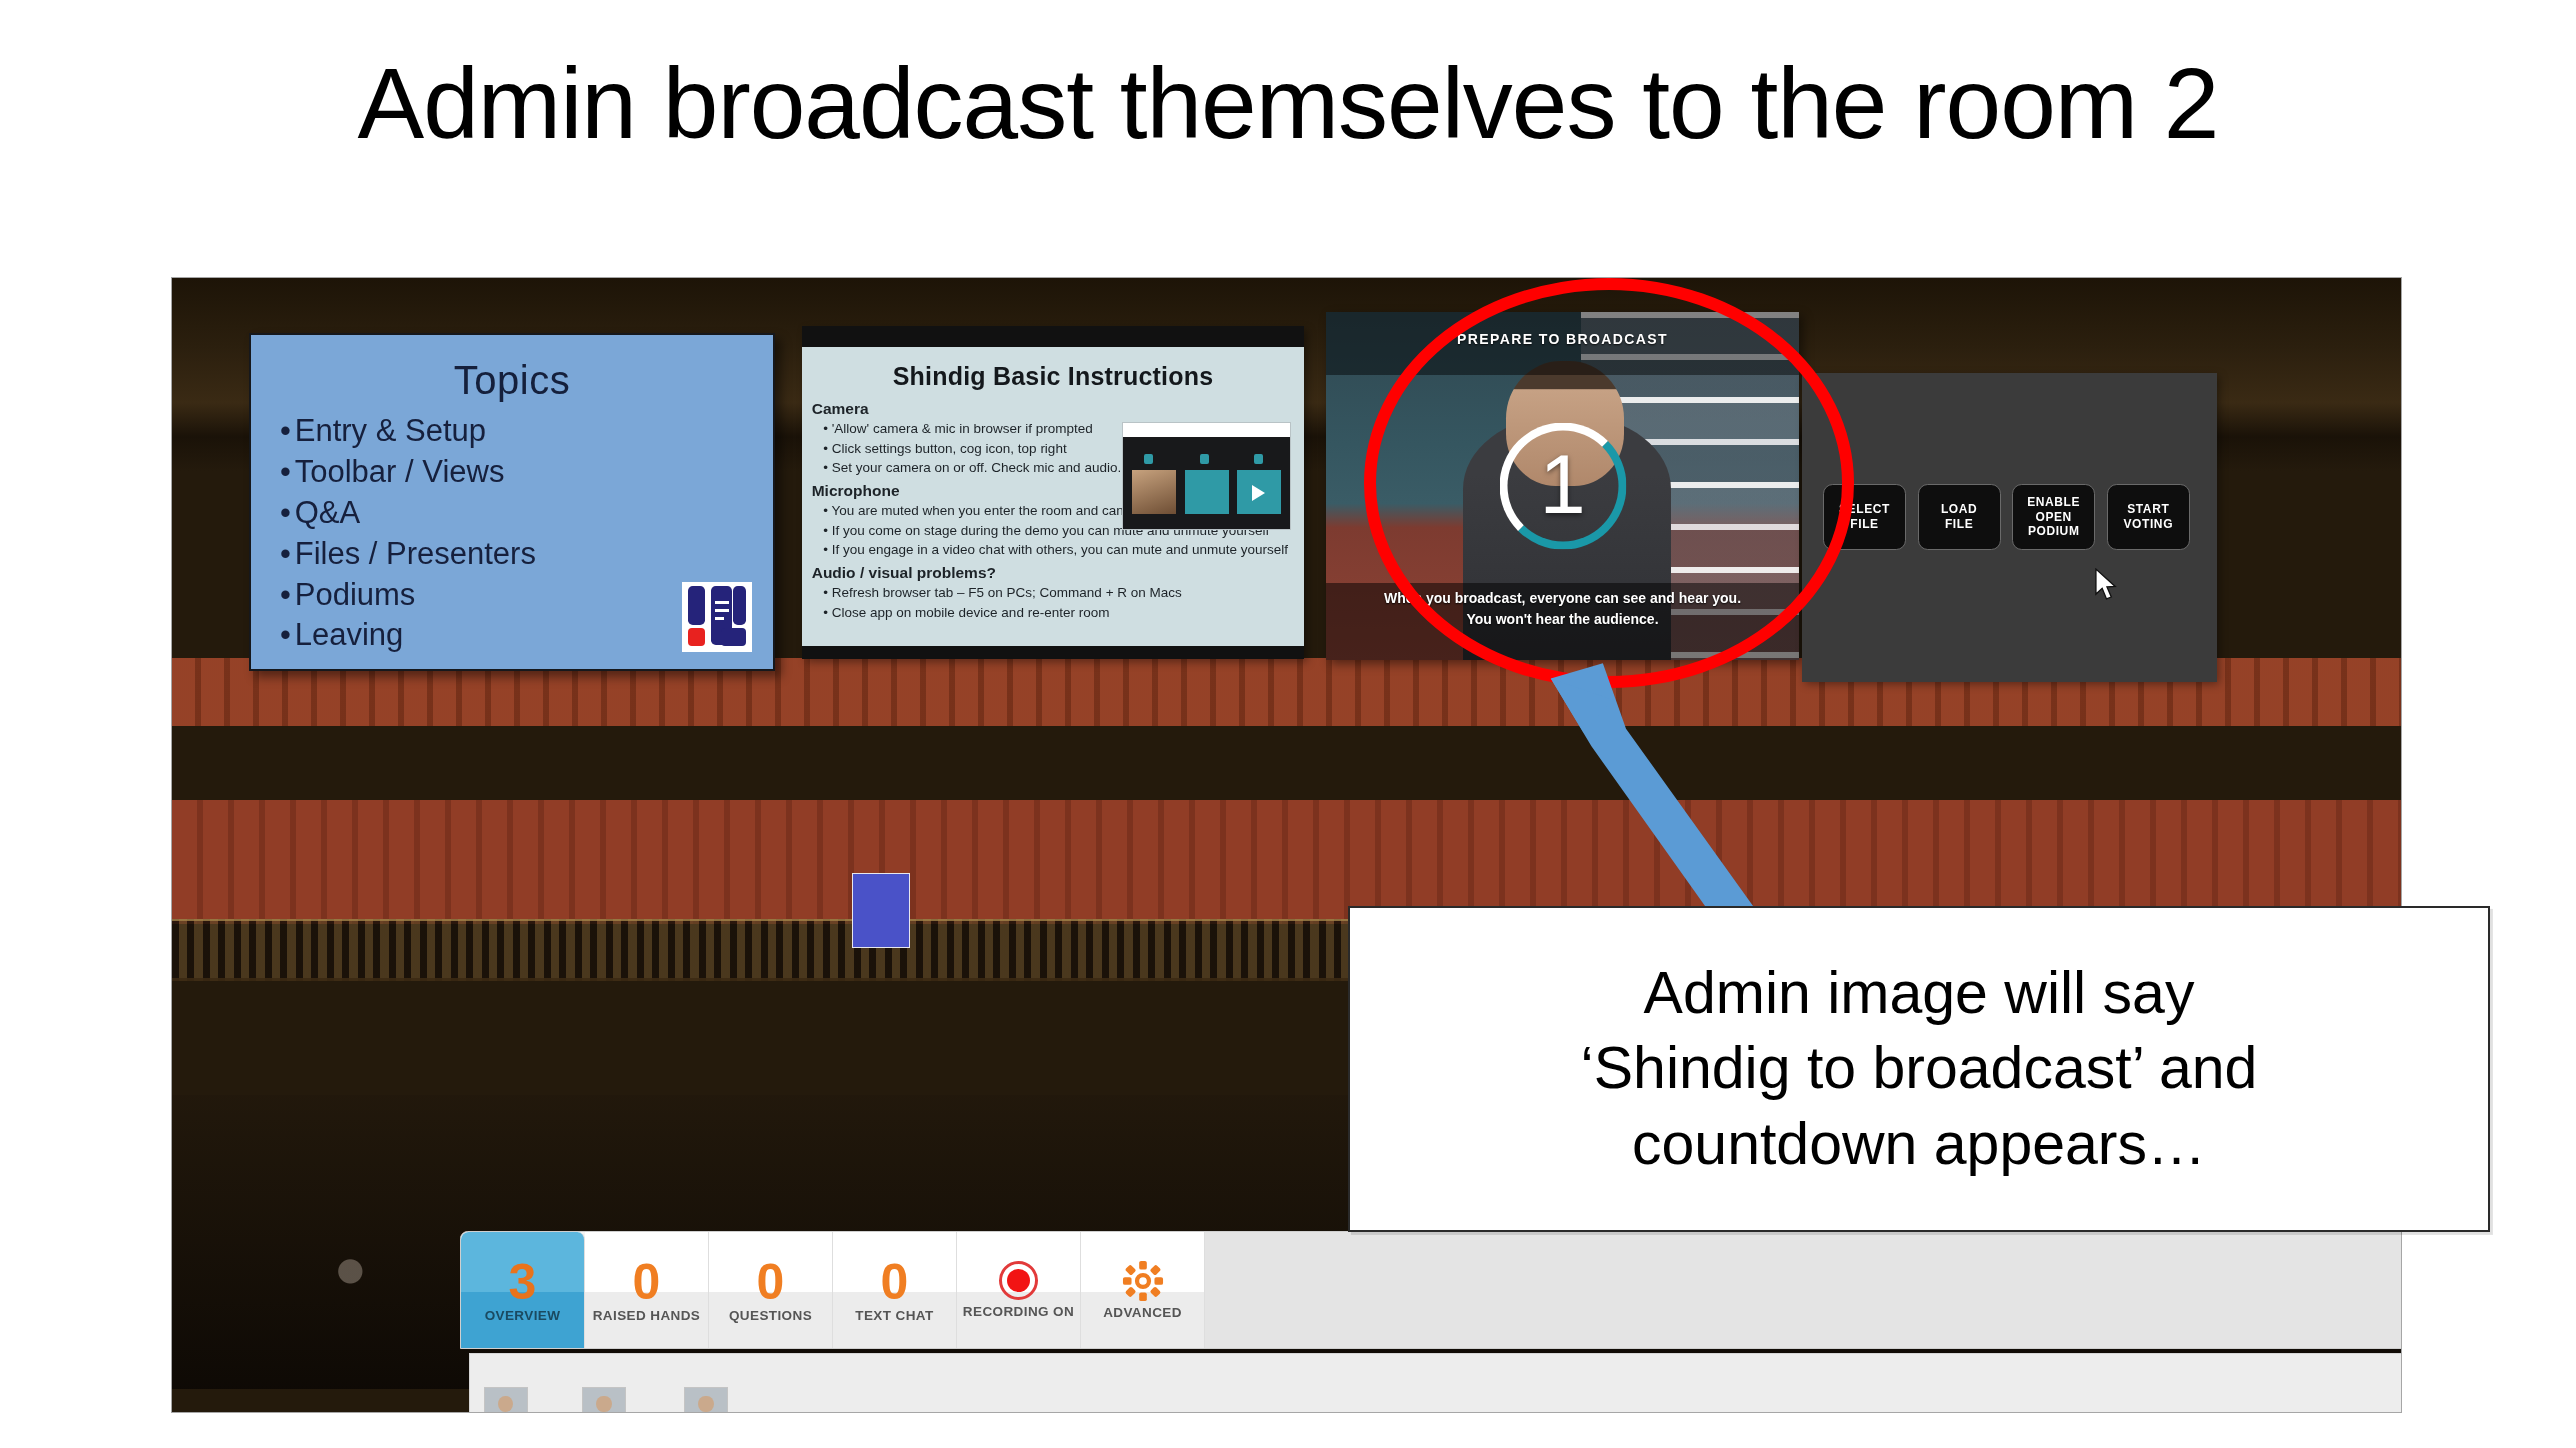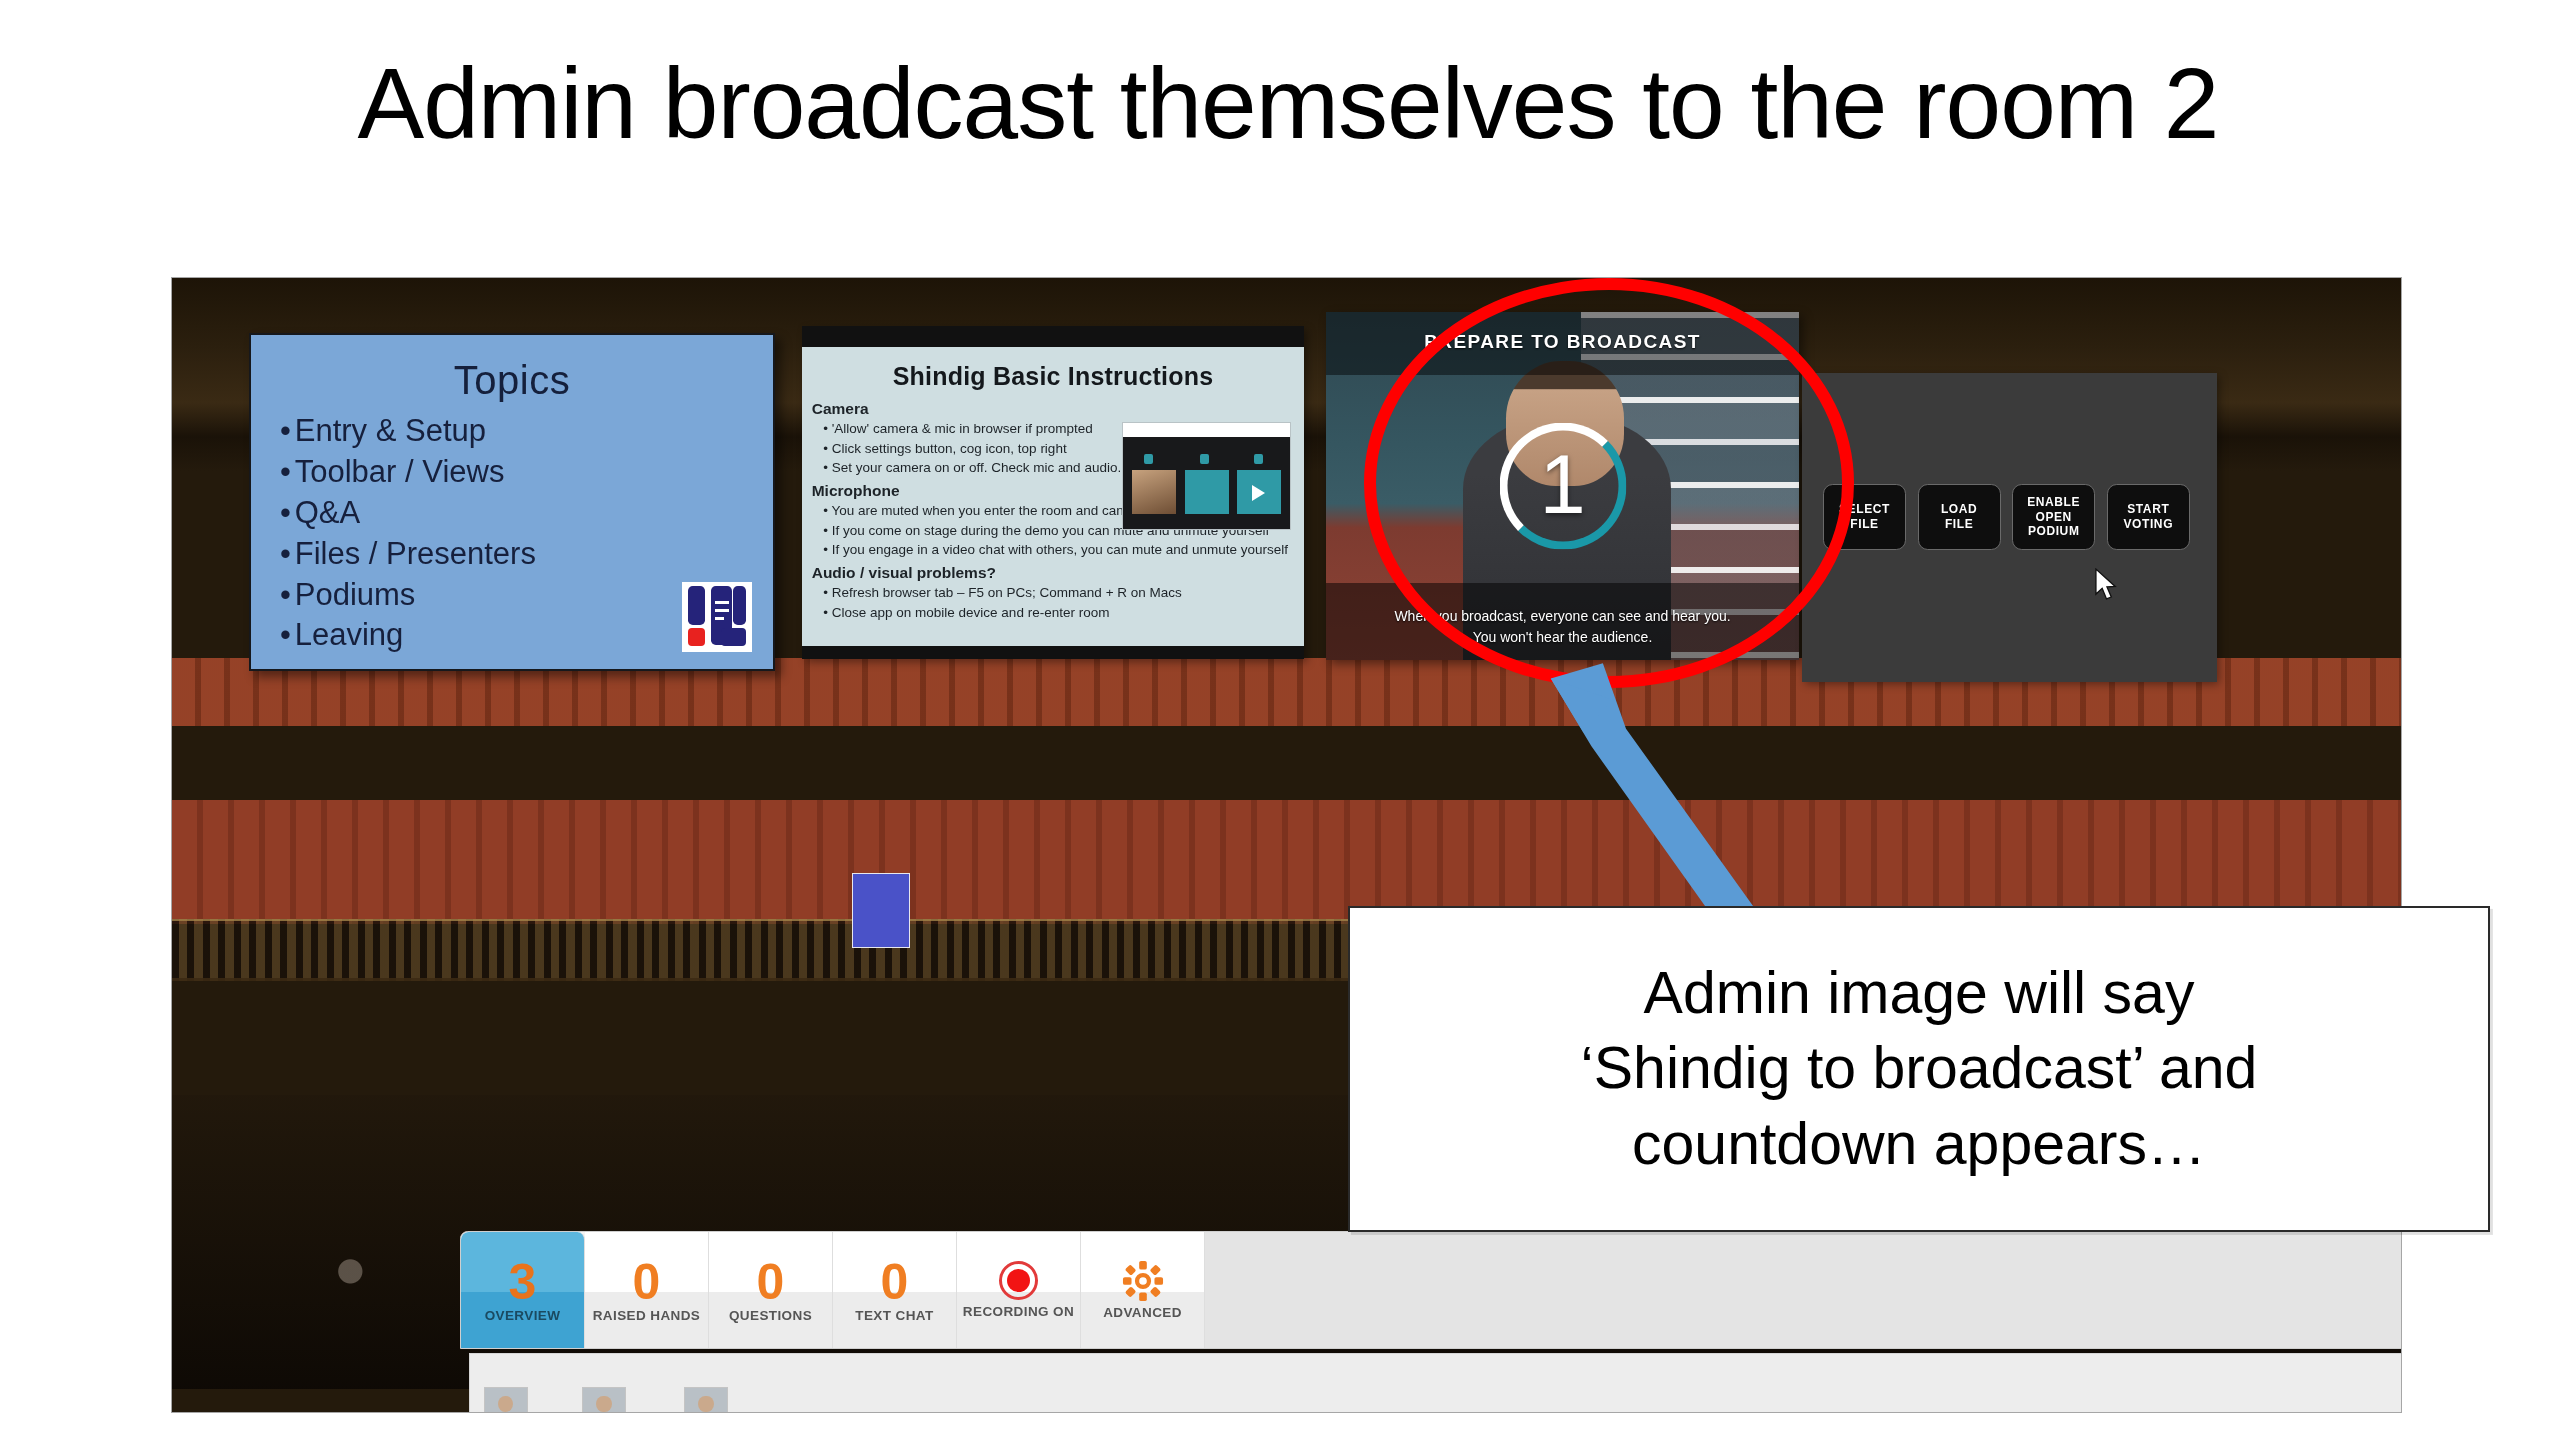--- a/index.html
+++ b/index.html
@@ -179,37 +179,37 @@
     position:absolute; left:38%; top:14%; width:25%; height:36%;
     background:linear-gradient(180deg,#4b3a2d 0 22%, #c6a184 23%, #b0886b 100%);
     border-radius:46% 46% 42% 42%;
   }
   .cast-top{
     position:absolute; left:0; right:0; top:0; height:18%;
     background:rgba(0,0,0,.45);
   }
   .cast-title{
     position:absolute; left:0; right:0; top:5.5%;
-    text-align:center; color:#fff; font-size:19px; font-weight:700;
+    text-align:center; color:#fff; font-size:14px; font-weight:700;
     letter-spacing:1.4px; text-shadow:0 1px 1.9px rgba(0,0,0,.8);
   }
   .cast-ring{
     position:absolute; left:50%; top:50%; transform:translate(-50%,-50%);
     width:127px; height:127px; border-radius:50%;
     border:8.7px solid #fff; border-right-color:#1a98a8; border-bottom-color:#1a98a8;
   }
   .cast-count{
     position:absolute; left:50%; top:50%; transform:translate(-50%,-52%);
     color:#fff; font-size:83px; font-weight:300; line-height:1;
     text-shadow:0 1.9px 4.8px rgba(0,0,0,.5);
   }
   .cast-foot{
     position:absolute; left:0; right:0; bottom:0; height:22%;
     background:rgba(0,0,0,.5); color:#fff; text-align:center;
-    font-size:14px; font-weight:400; line-height:1.45; padding-top:23px;
+    font-size:14px; font-weight:700; line-height:1.45; padding-top:5px;
     text-shadow:0 1px 1.9px rgba(0,0,0,.85);
   }
 
   
   .panel-ctrl{
     position:absolute; left:1630px; top:71px; width:415px; height:309px;
     background:#3b3b3b; box-shadow:2.9px 2.9px 8.7px rgba(0,0,0,.4);margin-top:24px;
   }
   .ctrl-row{
     position:absolute; left:21px; top:111px; display:flex; gap:11.6px;

